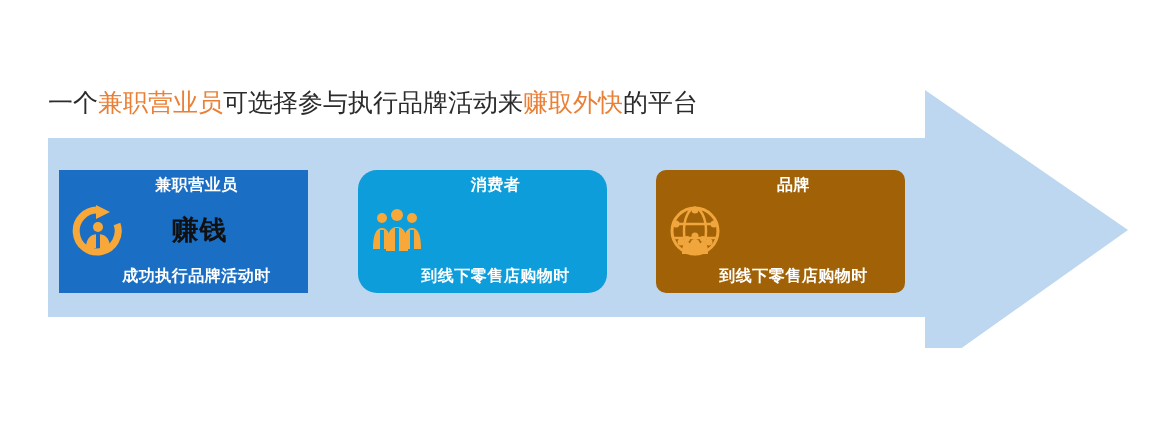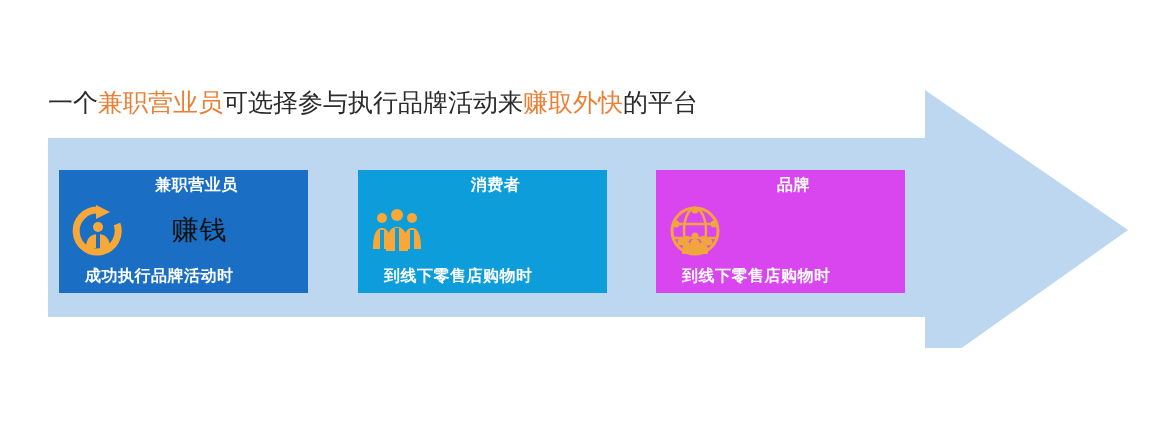--- a/index.html
+++ b/index.html
@@ -45,21 +45,21 @@
 
   
   .card {
     position: absolute;
     top: 170px;
     width: 249px;
     height: 123px;
     box-sizing: border-box;
   }
   #card-0 { left: 59px;  }
-  #card-1 { left: 358px; }
+  #card-1 { left: 358px; border-radius: 19px; }
   #card-2 { left: 656px; }
 
   .card-header {
     position: absolute;
     top: 5px;
     left: 0;
     right: 0;
     text-align: center;
     padding-left: 26px;
     font-size: 16px;
@@ -68,29 +68,30 @@
     letter-spacing: 0.5px;
   }
   .card-main {
     position: absolute;
     top: 42px;
     left: 0;
     right: 0;
     text-align: center;
     padding-left: 32px;
     font-size: 27px;
-    font-weight: normal;
+    font-weight: bold;
     color: #101010;
     letter-spacing: 1px;
   }
   .card-footer {
     position: absolute;
     bottom: 6px;
     left: 0;
     right: 0;
+    text-align: center;
     padding-left: 26px;
     font-size: 16px;
     font-weight: bold;
     color: #ffffff;
     letter-spacing: 0.5px;
   }
   .card-icon {
     position: absolute;
     left: 11px;
     top: 33px;
@@ -137,21 +138,21 @@
         <path d="M17 48 C17 29 22 24 28 24 C34 24 39 29 39 48 Z" fill="#f7a839"></path>
         <rect x="26" y="25" width="4" height="23" fill="#0d9ddb"></rect>
         <rect x="11" y="27" width="4" height="19" fill="#0d9ddb"></rect>
         <rect x="41" y="27" width="4" height="19" fill="#0d9ddb"></rect>
       </svg>
     </div>
     <div class="card-header">消费者</div>
     <div class="card-footer">到线下零售店购物时</div>
   </div>
 
-  <div class="card" id="card-2" style="background:#d946ef;">
+  <div class="card" id="card-2" style="background:#a16207;border-radius:10px;">
     <div class="card-icon">
       <svg viewBox="0 0 56 56" width="56" height="56">
         <circle cx="28" cy="28" r="23" fill="none" stroke="#f0a63c" stroke-width="3"></circle>
         <ellipse cx="28" cy="28" rx="11" ry="23" fill="none" stroke="#f0a63c" stroke-width="2.5"></ellipse>
         <line x1="5" y1="21" x2="51" y2="21" stroke="#f0a63c" stroke-width="2.5"></line>
         <line x1="5" y1="35" x2="51" y2="35" stroke="#f0a63c" stroke-width="2.5"></line>
         <circle cx="28" cy="7" r="3.5" fill="#f0a63c"></circle>
         <circle cx="9" cy="21" r="3.5" fill="#f0a63c"></circle>
         <circle cx="47" cy="21" r="3.5" fill="#f0a63c"></circle>
         <circle cx="14" cy="39" r="3.5" fill="#f0a63c"></circle>

